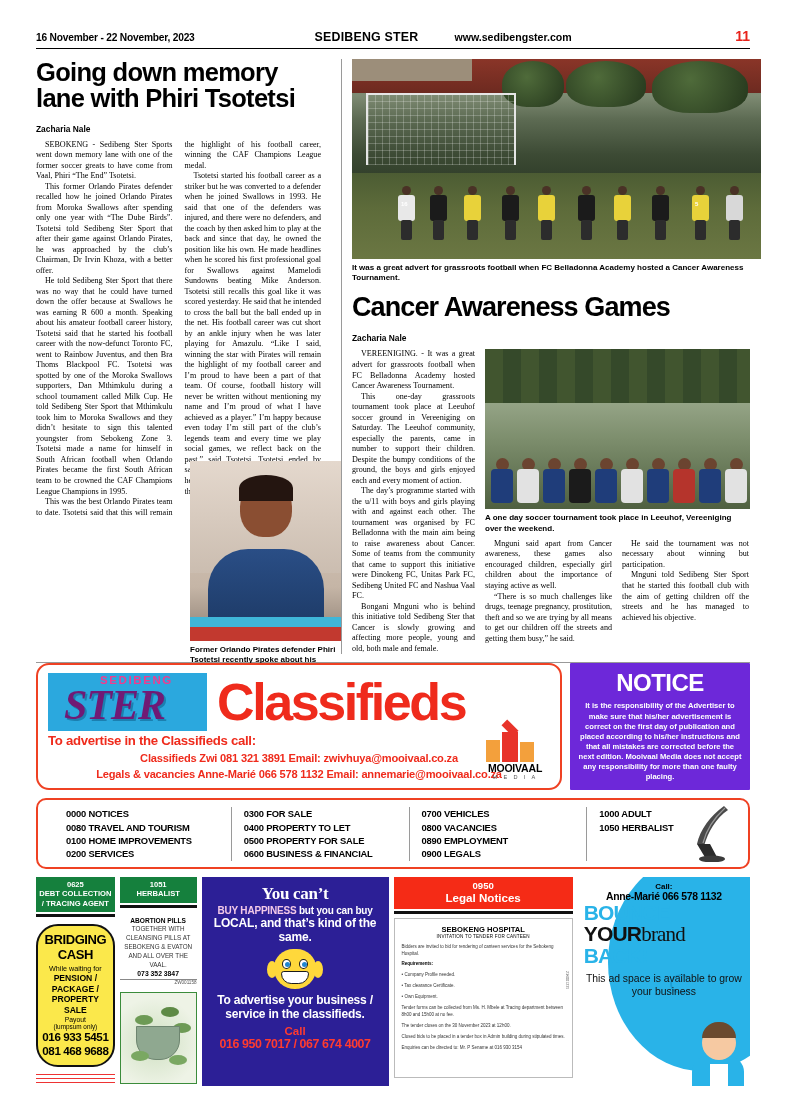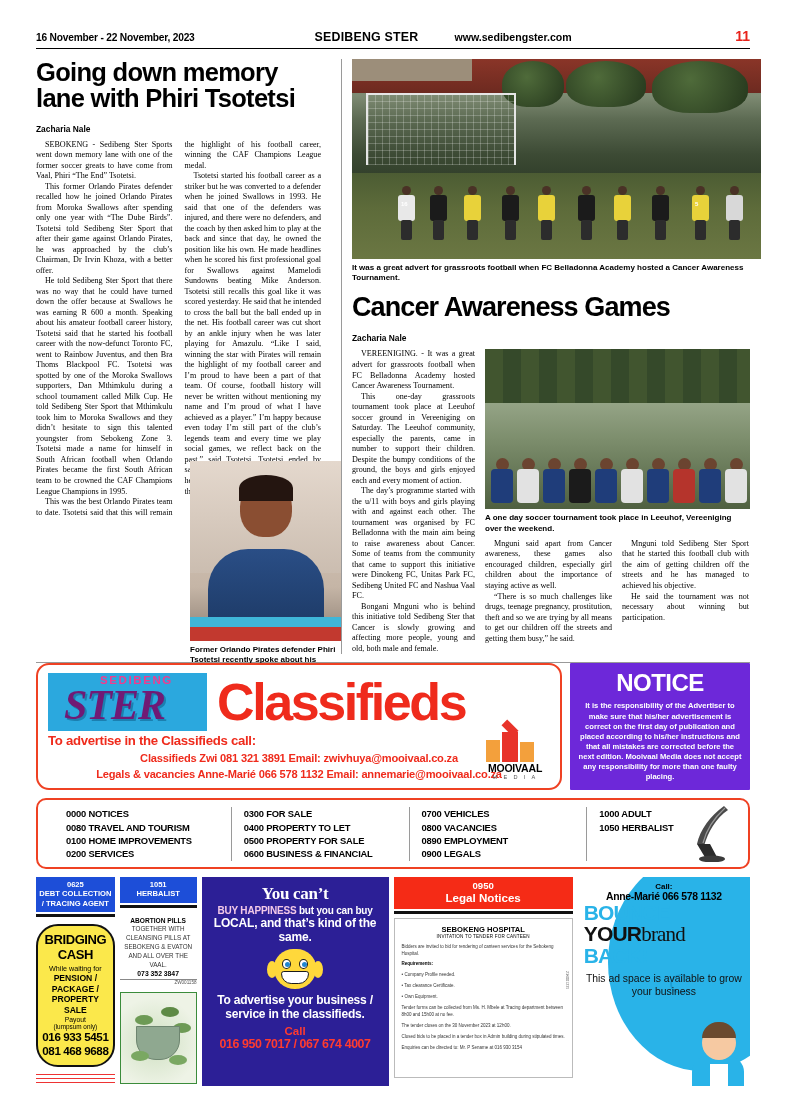--- a/index.html
+++ b/index.html
@@ -163,21 +163,21 @@
   .cat-item {
     font-family:"Liberation Sans",sans-serif; font-weight:bold;
     font-size:9.4px; line-height:1.42; letter-spacing:-0.2px; white-space:nowrap;
   }
   .quill { position:absolute; right:10px; top:4px; width:54px; height:58px; }
 
   
   .ads-row { display:flex; gap:5px; margin-top: 8px; }
   .ad { position:relative; }
   .ad-head {
-    background:#1d4ed8; color:#fff; text-align:center;
+    background:#15803d; color:#fff; text-align:center;
     font-family:"Liberation Sans",sans-serif; font-weight:bold;
     font-size:7.6px; line-height:1.25; padding:3px 2px 4px;
   }
   .ad-head .num { font-size:7.6px; }
   .ad-rule { border-top:3px solid #111; margin-top:2px; }
 
   .ad-a { width: 80px; }
   .ad-b { width: 78px; }
   .ad-c { width: 190px; }
   .ad-d { width: 182px; }
@@ -422,22 +422,22 @@
                 <div class="t" style="background:#e2e2e2;"></div>
               </div>
           </div>
           <div class="cap">A one day soccer tournament took place in Leeuhof, Vereeniging over the weekend.</div>
           <div style="display:flex; gap:10px; margin-top:5px;">
             <div style="width:127px;">
               <p class="body">Mnguni said apart from Cancer awareness, these games also encouraged children, especially girl children about the importance of staying active as well.</p>
               <p class="body">“There is so much challenges like drugs, teenage pregnancy, prostitution, theft and so we are trying by all means to get our children off the streets and getting them busy,” he said.</p>
             </div>
             <div style="width:127px;">
+              <p class="body">He said the tournament was not necessary about winning but participation.</p>
               <p class="body">Mnguni told Sedibeng Ster Sport that he started this football club with the aim of getting children off the streets and he has managed to achieved his objective.</p>
-              <p class="body">He said the tournament was not necessary about winning but participation.</p>
             </div>
           </div>
         </div>
       </div>
     </div>
   </div>
 
   <div class="rule-h"></div>
 
   <div class="classifieds-row">

